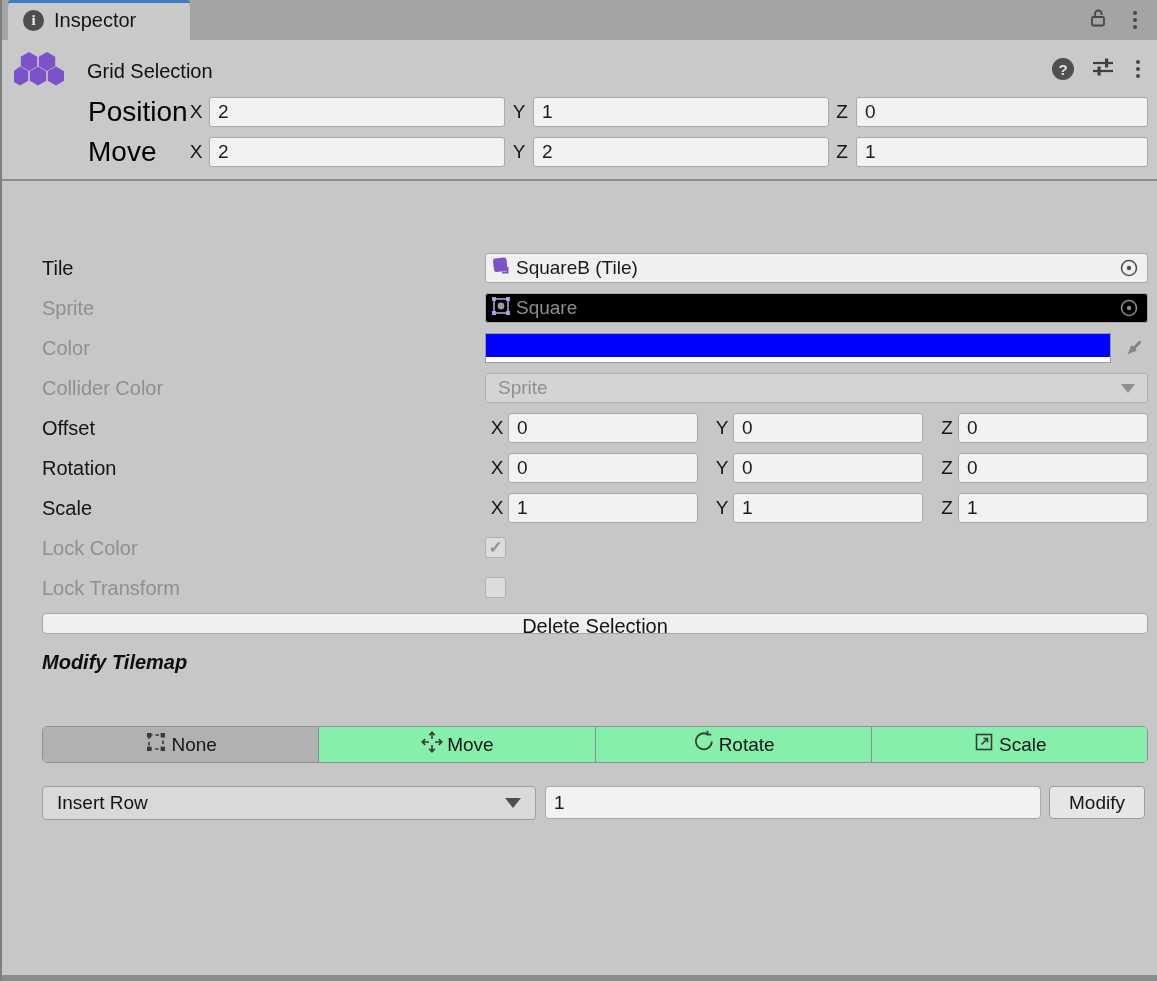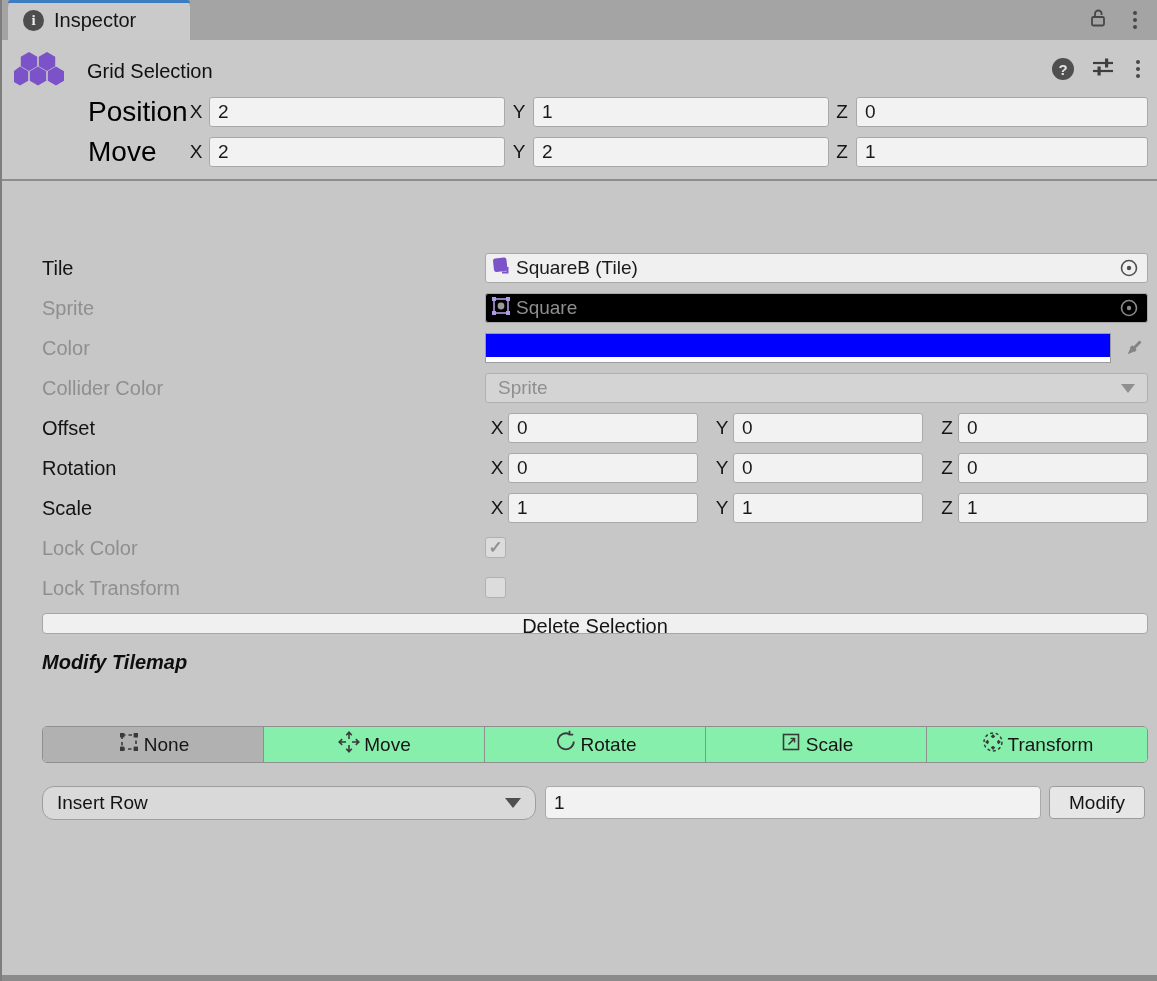--- a/index.html
+++ b/index.html
@@ -77,21 +77,21 @@
 
   .toolbar{position:absolute;left:42px;top:545px;width:1106px;height:37px;box-sizing:border-box;
        border:1px solid #8f8f8f;border-radius:5px;display:flex;overflow:hidden;background:#e9e9e9;}
   .tool{flex:1;display:flex;align-items:center;justify-content:center;gap:3px;
        font-size:19px;color:#161616;border-right:1px solid #8f8f8f;cursor:pointer;background:#86efac;}
   .tool:last-child{border-right:none;}
   .tool.selected{background:#b1b1b1;}
   .tool svg{flex:none;}
 
   .op-dd{position:absolute;left:42px;top:605px;width:494px;height:33px;box-sizing:border-box;
-       background:#d9d9d9;border:1px solid #9e9e9e;border-radius:12px;display:flex;
+       background:#d9d9d9;border:1px solid #9e9e9e;border-radius:4px;display:flex;
        align-items:center;padding:16px 14px;font-size:19px;color:#141414;cursor:pointer;}
   .op-dd .caret{border-top-color:#4f4f4f;border-left-width:8px;border-right-width:8px;border-top-width:10px;}
   .count-input{position:absolute;left:545px;top:605px;width:496px;height:33px;box-sizing:border-box;
        background:#f2f2f2;border:1px solid #a9a9a9;border-radius:4px;font-size:19px;color:#1a1a1a;
        padding:0 8px;font-family:"Liberation Sans",sans-serif;outline:none;}
   .modify-btn{position:absolute;left:1049px;top:605px;width:96px;height:33px;box-sizing:border-box;
        background:#e6e6e6;border:1px solid #9c9c9c;border-radius:4px;font-size:19px;color:#141414;
        font-family:"Liberation Sans",sans-serif;cursor:pointer;}
 </style>
 </head>
@@ -303,32 +303,20 @@
       </div>
       <div class="tool">
         <span>
           <svg width="24" height="24" viewBox="0 0 24 24" fill="none" stroke="#3a3a3a" stroke-width="1.6">
             <rect x="4.5" y="4.5" width="15" height="15"></rect>
             <path d="M9.5 14.5 L15.5 8.5 M11.5 8.5 H15.5 V12.5"></path>
           </svg>
         </span>
         <span>Scale</span>
       </div>
-      <div class="tool">
-        <span>
-          <svg width="24" height="24" viewBox="0 0 24 24" fill="none" stroke="#3a3a3a" stroke-width="1.5">
-            <circle cx="12" cy="12" r="9" stroke-dasharray="3 2.6"></circle>
-            <path d="M12 8 V5.5 M10.3 7 L12 5.2 L13.7 7"></path>
-            <path d="M12 16 V18.5 M10.3 17 L12 18.8 L13.7 17"></path>
-            <path d="M8 12 H5.5 M7 10.3 L5.2 12 L7 13.7"></path>
-            <path d="M16 12 H18.5 M17 10.3 L18.8 12 L17 13.7"></path>
-          </svg>
-        </span>
-        <span>Transform</span>
-      </div>
     </div>
 
     <div class="op-dd">
       <span>Insert Row</span>
       <span class="caret"></span>
     </div>
     <input class="count-input" value="1" style="">
     <button class="modify-btn">Modify</button>
   </div>
 

